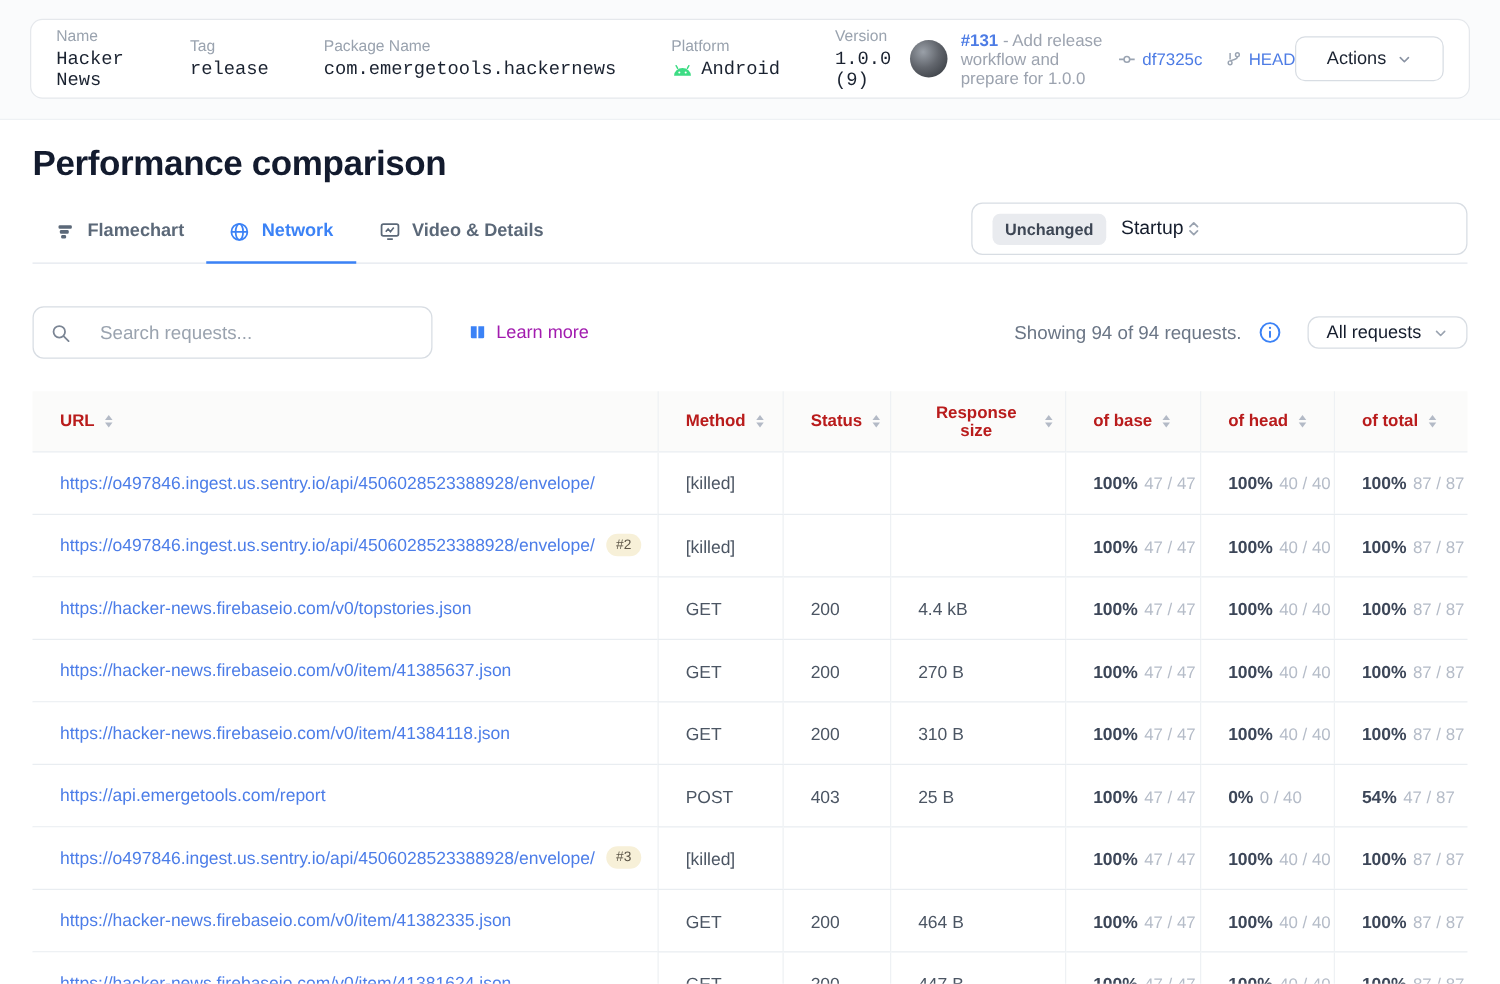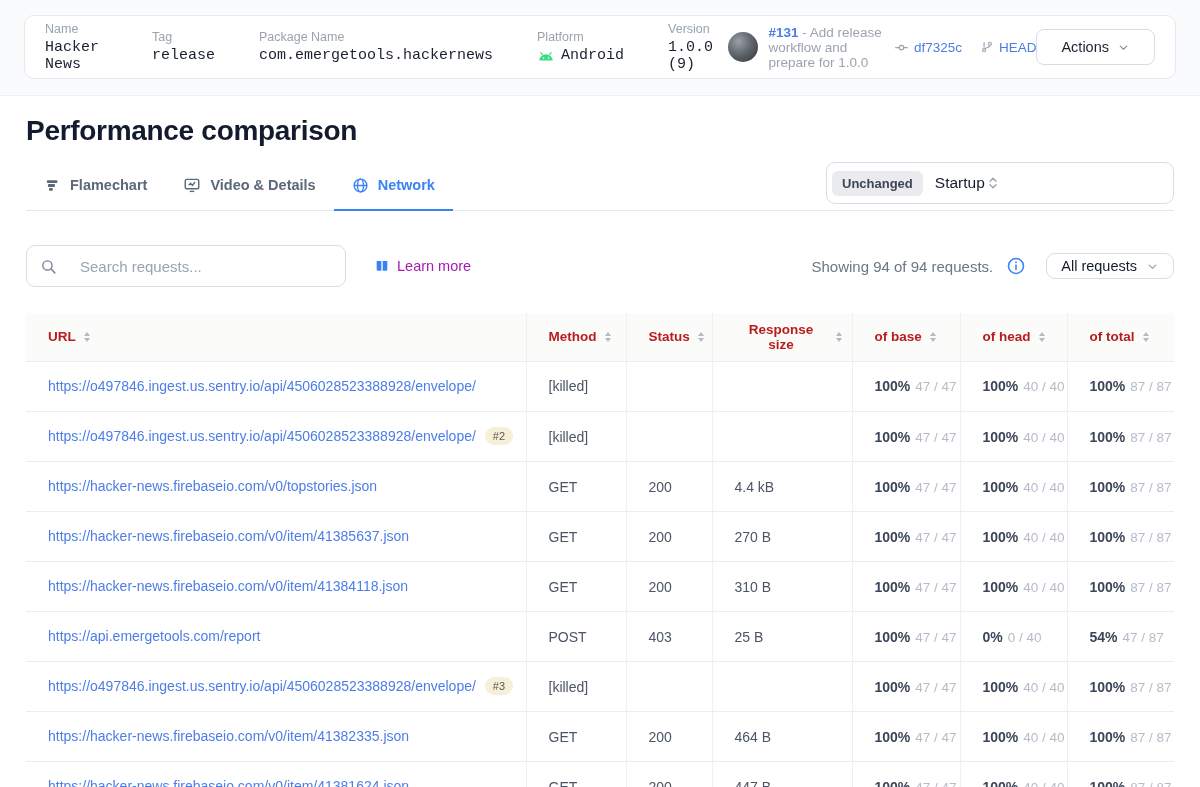--- a/index.html
+++ b/index.html
@@ -36,22 +36,22 @@
   .tabs-row { margin-top:14px; display:flex; justify-content:space-between;
     align-items:flex-end; border-bottom:1px solid #e4e8ee; }
   .tabs { display:flex; }
   .tab { display:flex; align-items:center; gap:9px; padding:13px 18px 15px;
     font-size:14.5px; font-weight:700; color:#5b6878; cursor:pointer;
     border-bottom:2px solid transparent; margin-bottom:-1px; }
   .tab.active { color:#3b82f6; border-bottom-color:#3b82f6; }
   .tab svg { flex:0 0 auto; }
 
   .cmp-select { display:flex; align-items:center; border:1px solid #d8dde3;
-    border-radius:9px; background:#fff; width:348px; height:42px;
-    padding:0 12px 0 5px; margin-bottom:6px; cursor:pointer; }
+    border-radius:9px; background:#fff; width:397px; height:42px;
+    padding:0 12px 0 16px; margin-bottom:6px; cursor:pointer; }
   .cmp-badge { background:#e9ebef; border-radius:6px; padding:5px 10px;
     font-size:13px; font-weight:700; color:#3d4654; }
   .cmp-value { margin-left:12px; font-size:15.5px; color:#141c2c; }
   .cmp-select svg { margin-left:auto; }
 
   
   .toolbar { margin-top:34px; display:flex; align-items:center; }
   .search-box { display:flex; align-items:center; gap:23px; width:320px; height:42px;
     border:1px solid #d8dde3; border-radius:9px; background:#fff; padding:0 13px; }
   .search-box input { border:none; outline:none; flex:1; font-size:15px; color:#1a2230;
@@ -171,39 +171,39 @@
       <div class="tab">
         <span style="display:flex;">
           <svg width="17" height="17" viewBox="0 0 24 24" fill="currentColor">
               <rect x="4" y="4.5" width="15" height="4" rx="1.4"></rect>
               <rect x="5.5" y="10" width="10" height="4" rx="1.4"></rect>
               <rect x="7" y="15.5" width="5.5" height="4" rx="1.4"></rect>
             </svg>
         </span>
         <span>Flamechart</span>
       </div>
+      <div class="tab active">
+        <span style="display:flex;">
+          <svg width="17" height="17" viewBox="0 0 24 24" fill="none" stroke="currentColor" stroke-width="2">
+              <circle cx="12" cy="12" r="9"></circle>
+              <ellipse cx="12" cy="12" rx="4.2" ry="9"></ellipse>
+              <path d="M3 12h18"></path>
+            </svg>
+        </span>
+        <span>Network</span>
+      </div>
       <div class="tab">
         <span style="display:flex;">
           <svg width="18" height="18" viewBox="0 0 24 24" fill="none" stroke="currentColor" stroke-width="1.9">
               <rect x="3" y="4.5" width="18" height="12.5" rx="2"></rect>
               <path d="M7.5 12.5l2.5-3 2.5 3 3.5-4.5" stroke-width="1.7"></path>
               <path d="M9 20.5h6"></path>
             </svg>
         </span>
         <span>Video &amp; Details</span>
-      </div>
-      <div class="tab active">
-        <span style="display:flex;">
-          <svg width="17" height="17" viewBox="0 0 24 24" fill="none" stroke="currentColor" stroke-width="2">
-              <circle cx="12" cy="12" r="9"></circle>
-              <ellipse cx="12" cy="12" rx="4.2" ry="9"></ellipse>
-              <path d="M3 12h18"></path>
-            </svg>
-        </span>
-        <span>Network</span>
       </div>
     </div>
 
     <div class="cmp-select">
       <span class="cmp-badge">Unchanged</span>
       <span class="cmp-value">Startup</span>
       <span style="display:flex;">
         <svg width="16" height="16" viewBox="0 0 24 24" fill="none" stroke="#9aa3b0" stroke-width="2.1" stroke-linecap="round" stroke-linejoin="round">
             <path d="M7.5 9.5L12 5l4.5 4.5"></path>
             <path d="M7.5 14.5L12 19l4.5-4.5"></path>

